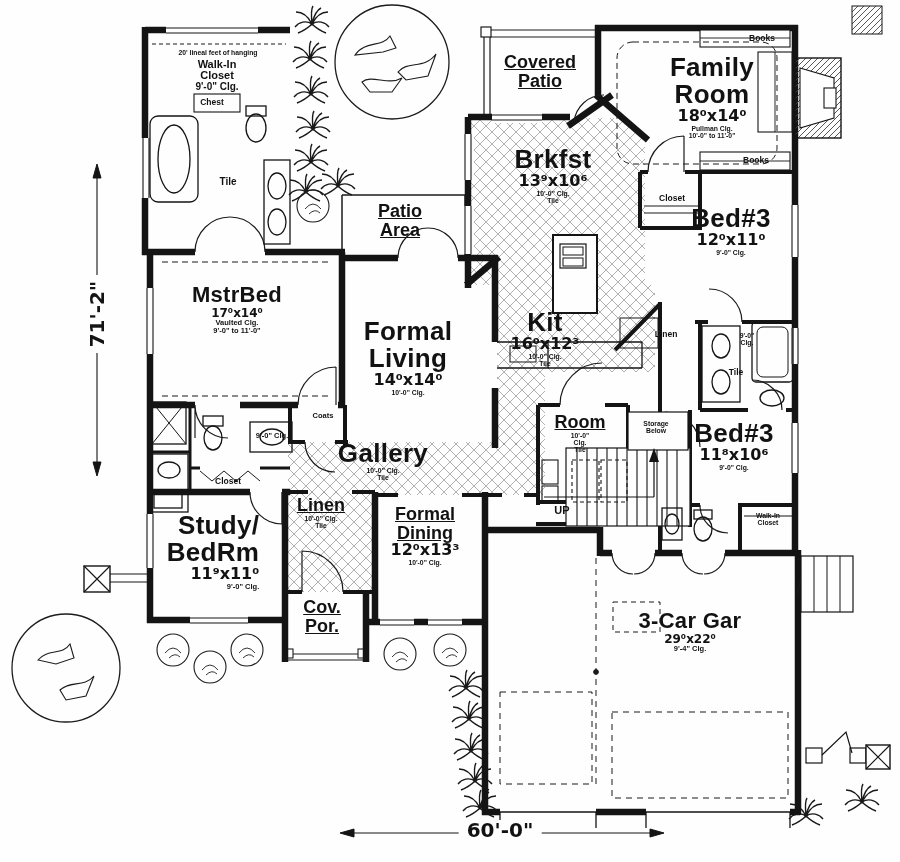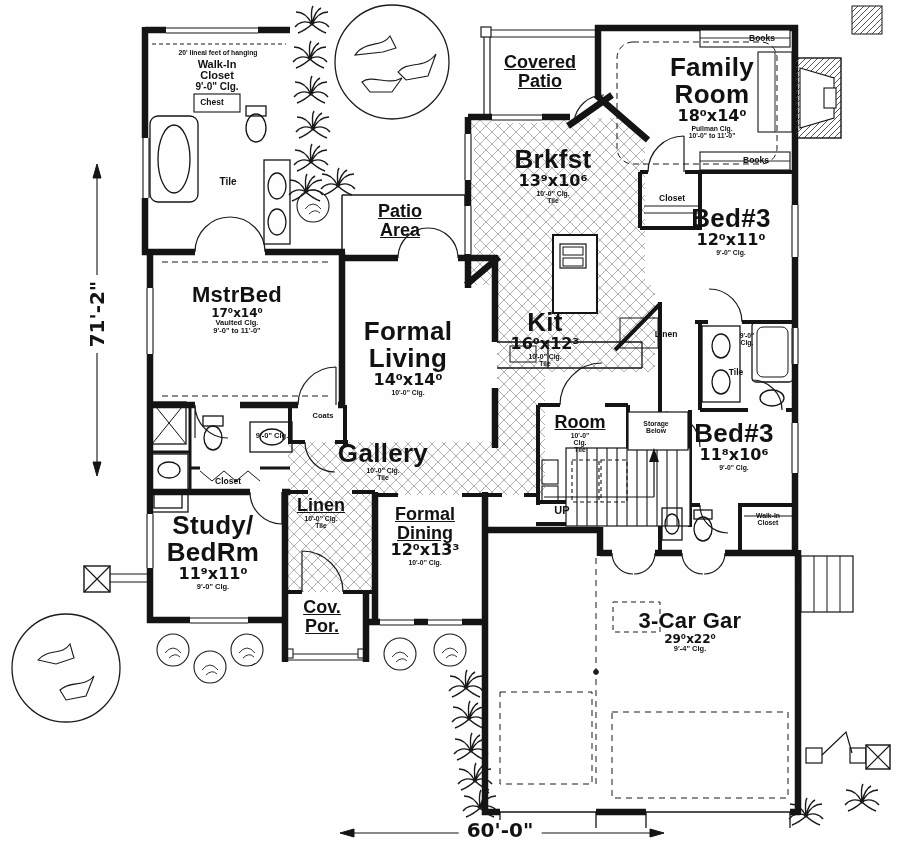--- a/index.html
+++ b/index.html
@@ -302,21 +302,21 @@
   <div class="nm-lg">MstrBed</div>
   <div class="sz-lg">17⁰x14⁰</div>
   <div class="sm">Vaulted Clg.</div>
   <div class="sm">9'-0" to 11'-0"</div>
 </div>
 
 <div class="lbl sm" style="left:272px;top:432px;">9'-0" Clg.</div>
 <div class="lbl sm" style="left:323px;top:412px;">Coats</div>
 <div class="lbl mini" style="left:228px;top:477px;">Closet</div>
 
-<div class="lbl" style="left:213px;top:512px;">
+<div class="lbl" style="left:213px;top:512px;text-align:right;">
   <div class="nm">Study/</div>
   <div class="nm">BedRm</div>
   <div class="sz">11⁹x11⁰</div>
   <div class="sm">9'-0" Clg.</div>
 </div>
 
 <div class="lbl" style="left:321px;top:496px;">
   <div class="nm-md">Linen</div>
   <div class="tiny">10'-0" Clg.</div>
   <div class="tiny">Tile</div>

